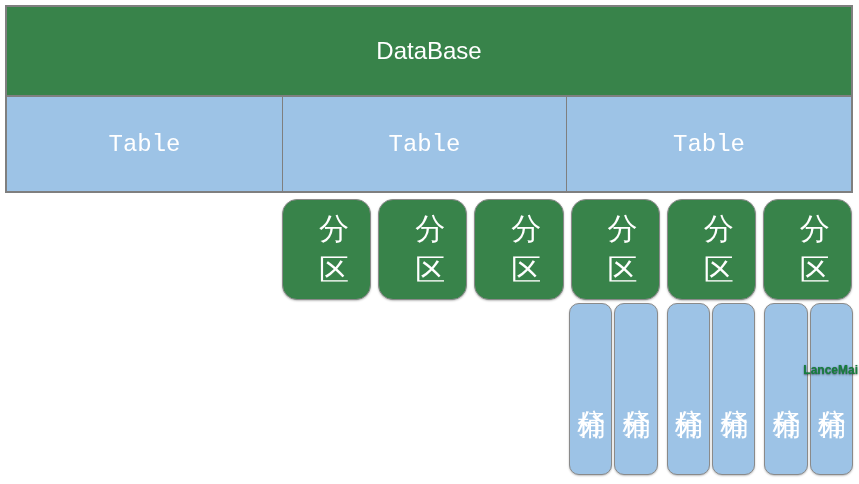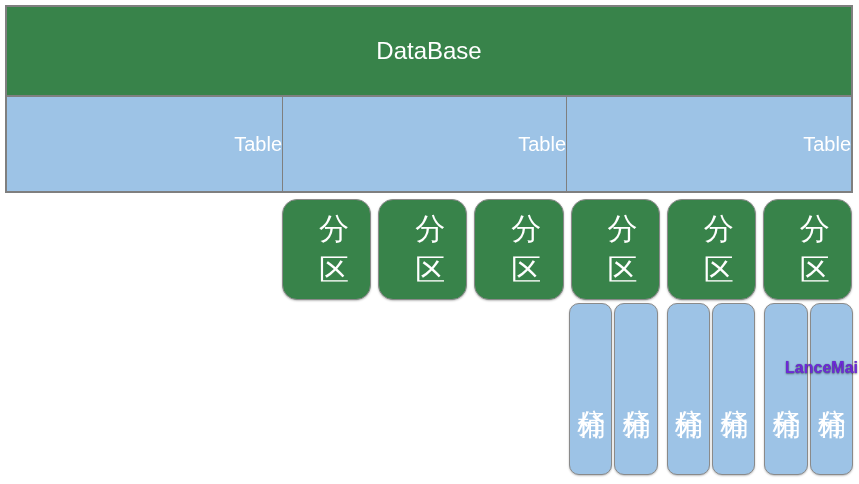--- a/index.html
+++ b/index.html
@@ -36,23 +36,24 @@
     position: absolute;
     left: 5px; top: 97px;
     width: 848px; height: 96px;
     display: flex;
     border: 2px solid var(--border);
     border-top: 0;
     background: var(--blue);
   }
   .table-cell {
     background: var(--blue);
-    display: flex; align-items: center; justify-content: flex-end;
+    display: flex; align-items: center; justify-content: center;
     color: var(--text);
-    font-size: 20px;
+    font-size: 24px;
+    font-family: Liberation Mono, monospace;
   }
   .table-cell + .table-cell { border-left: 1px solid var(--border); }
   .table-cell.t1 { width: 275px; }
   .table-cell.t2 { width: 284px; }
   .table-cell.t3 { flex: 1; }
   
   .partition-row {
     position: absolute;
     left: 282px; top: 199px;
     width: 570px; height: 101px;
@@ -90,23 +91,23 @@
     color: var(--text);
     font-size: 28px;
     writing-mode: vertical-lr;
     text-orientation: upright;
     letter-spacing: 2px;
   }
   
   .watermark {
     position: absolute;
     right: 1px; bottom: 7px;
-    font-size: 16px;
+    font-size: 12px;
     font-weight: bold;
-    color: #6d28d9;
+    color: #15803d;
     text-shadow: 0 1px 2px rgba(0,0,0,0.5), 0 0 1px rgba(0,0,0,0.4);
   }
 </style>
 </head>
 <body>
 
 <div class="canvas">
 
   <div class="db-bar">
     <span>DataBase</span>

